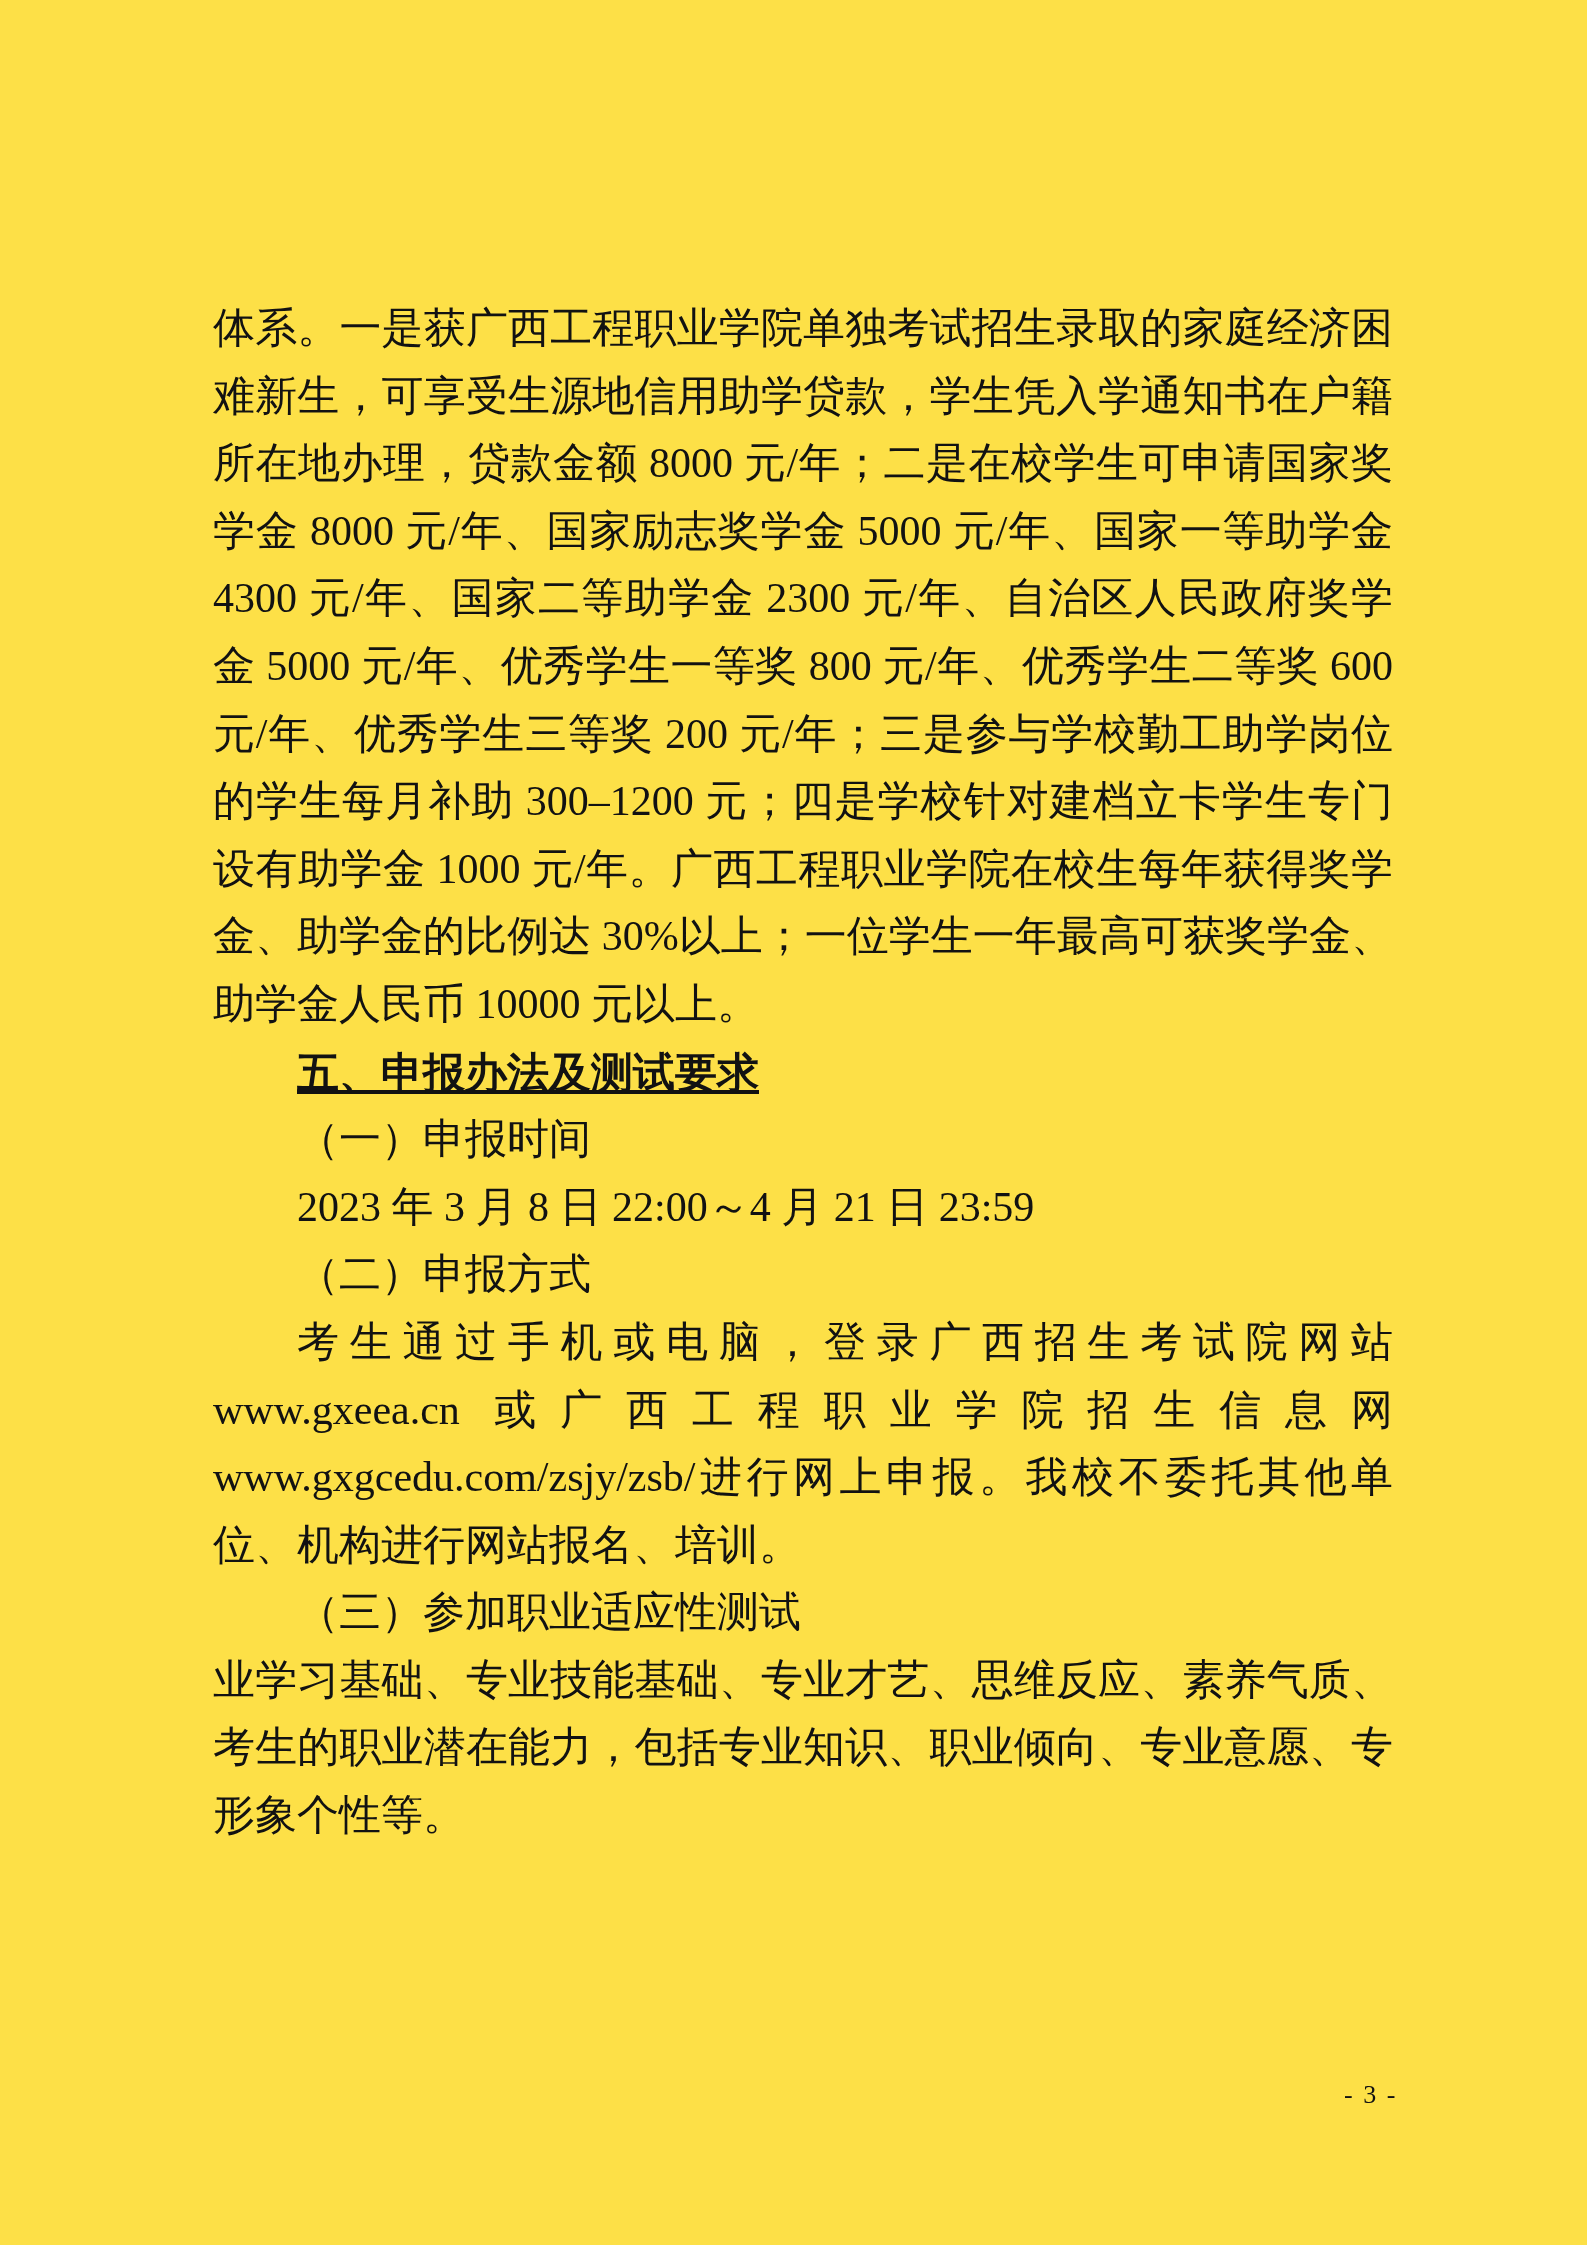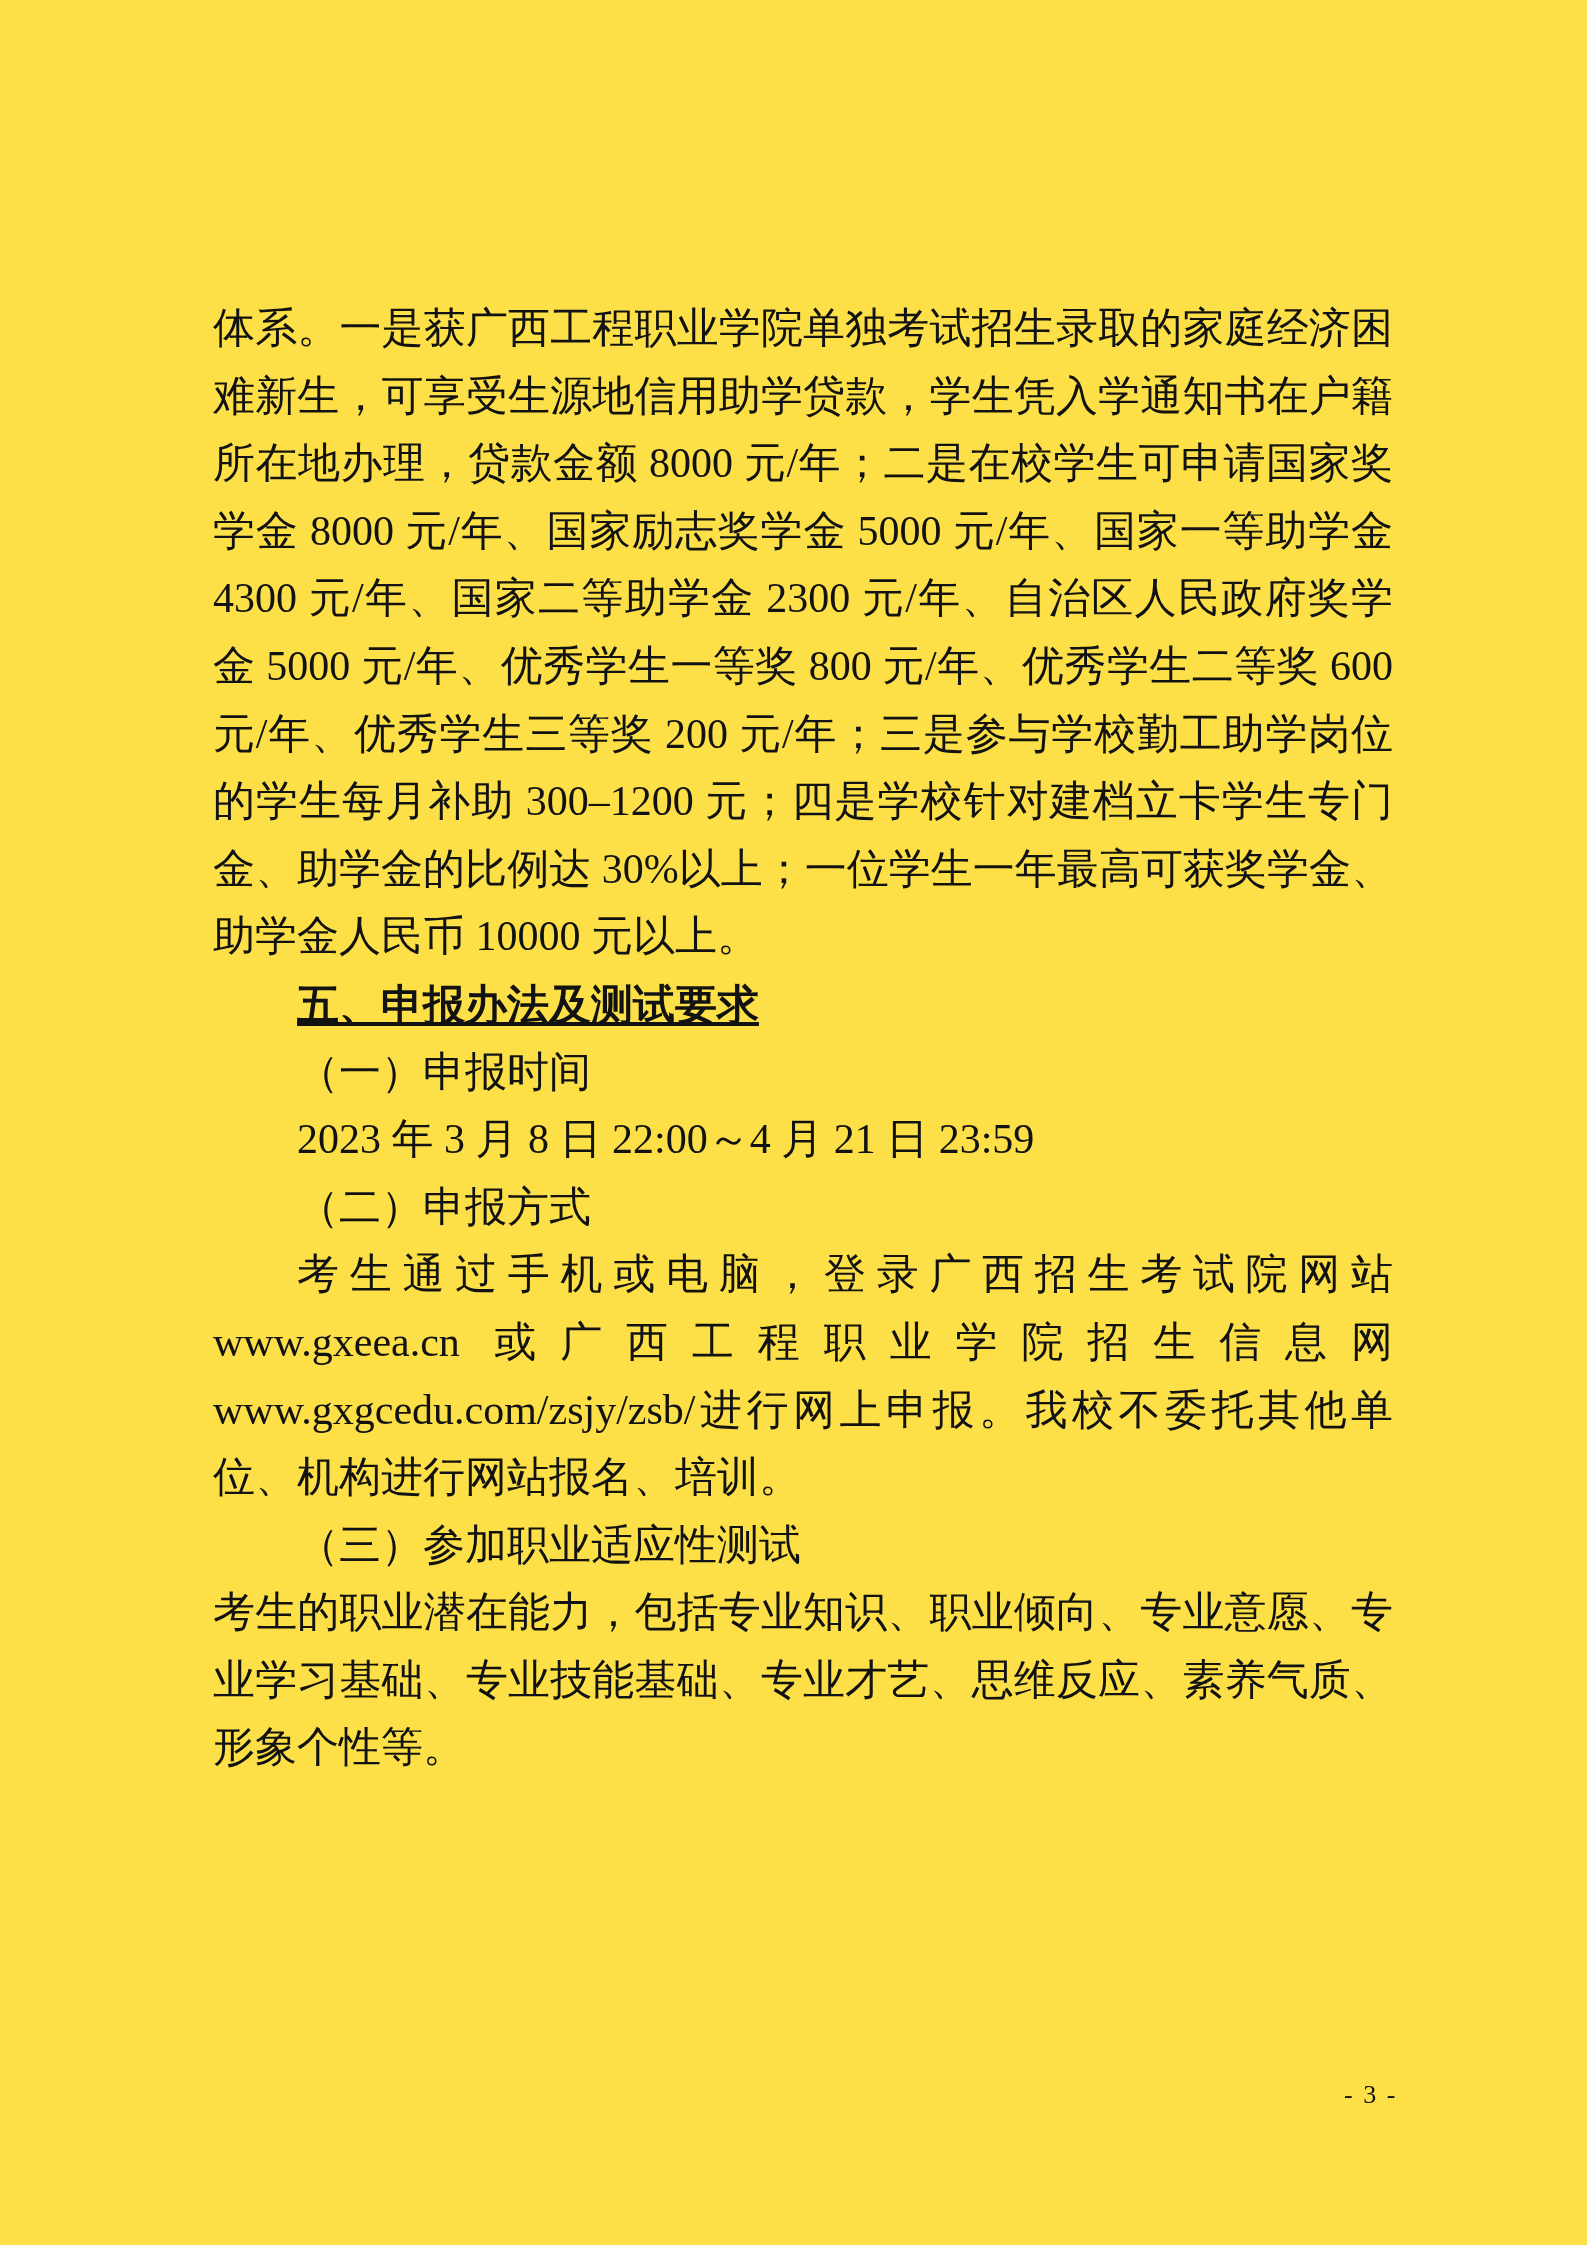--- a/index.html
+++ b/index.html
@@ -70,30 +70,31 @@
 <div class="page">
   <div class="text-block">
     <div class="ln fill">体系。一是获广西工程职业学院单独考试招生录取的家庭经济困</div>
     <div class="ln fill">难新生，可享受生源地信用助学贷款，学生凭入学通知书在户籍</div>
     <div class="ln fill">所在地办理，贷款金额 8000 元/年；二是在校学生可申请国家奖</div>
     <div class="ln fill">学金 8000 元/年、国家励志奖学金 5000 元/年、国家一等助学金</div>
     <div class="ln fill">4300 元/年、国家二等助学金 2300 元/年、自治区人民政府奖学</div>
     <div class="ln fill">金 5000 元/年、优秀学生一等奖 800 元/年、优秀学生二等奖 600</div>
     <div class="ln fill">元/年、优秀学生三等奖 200 元/年；三是参与学校勤工助学岗位</div>
     <div class="ln fill">的学生每月补助 300–1200 元；四是学校针对建档立卡学生专门</div>
+    <div class="ln fill">设有助学金 1000 元/年。广西工程职业学院在校生每年获得奖学</div>
     <div class="ln fill">金、助学金的比例达 30%以上；一位学生一年最高可获奖学金、</div>
     <div class="ln">助学金人民币 10000 元以上。</div>
     <div class="ln heading indent">五、申报办法及测试要求</div>
     <div class="ln sub indent">（一）申报时间</div>
     <div class="ln indent">2023 年 3 月 8 日 22:00～4 月 21 日 23:59</div>
     <div class="ln sub indent">（二）申报方式</div>
     <div class="ln indent fill">考生通过手机或电脑，登录广西招生考试院网站</div>
     <div class="ln fill">www.gxeea.cn 或广西工程职业学院招生信息网</div>
     <div class="ln fill">www.gxgcedu.com/zsjy/zsb/进行网上申报。我校不委托其他单</div>
     <div class="ln">位、机构进行网站报名、培训。</div>
     <div class="ln sub indent">（三）参加职业适应性测试</div>
+    <div class="ln fill">业学习基础、专业技能基础、专业才艺、思维反应、素养气质、</div>
     <div class="ln fill">考生的职业潜在能力，包括专业知识、职业倾向、专业意愿、专</div>
-    <div class="ln fill">业学习基础、专业技能基础、专业才艺、思维反应、素养气质、</div>
     <div class="ln">形象个性等。</div>
   </div>
 
   <div class="page-number">- 3 -</div>
 </div>
 
 </body></html>

